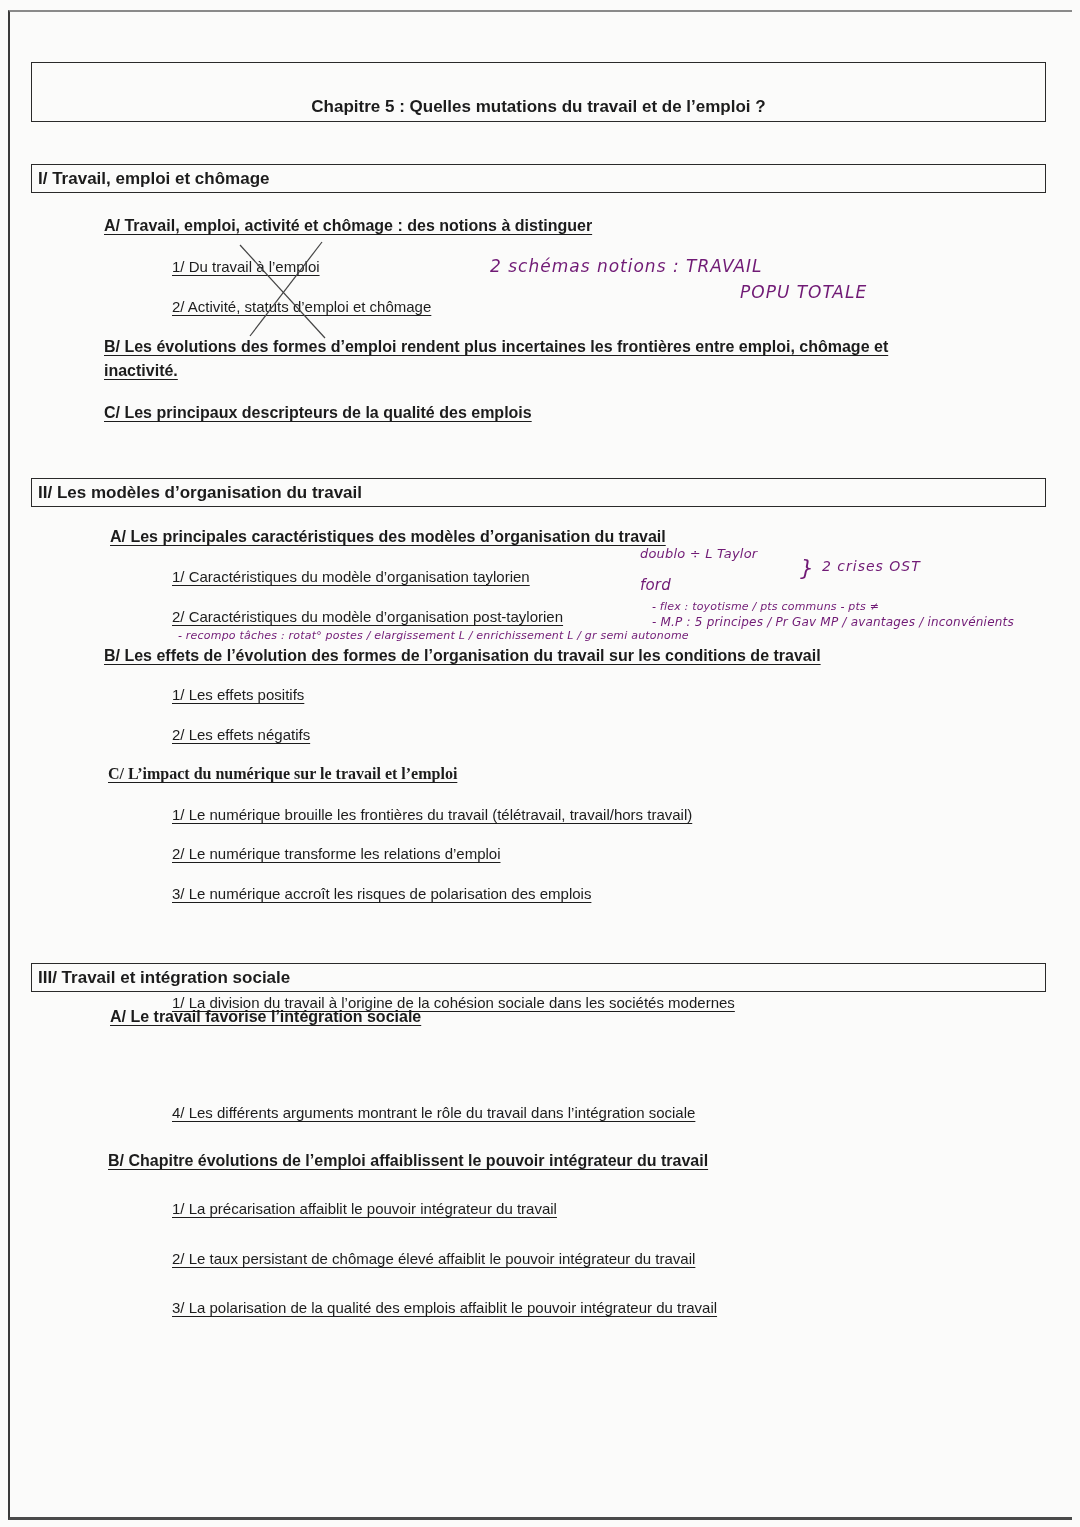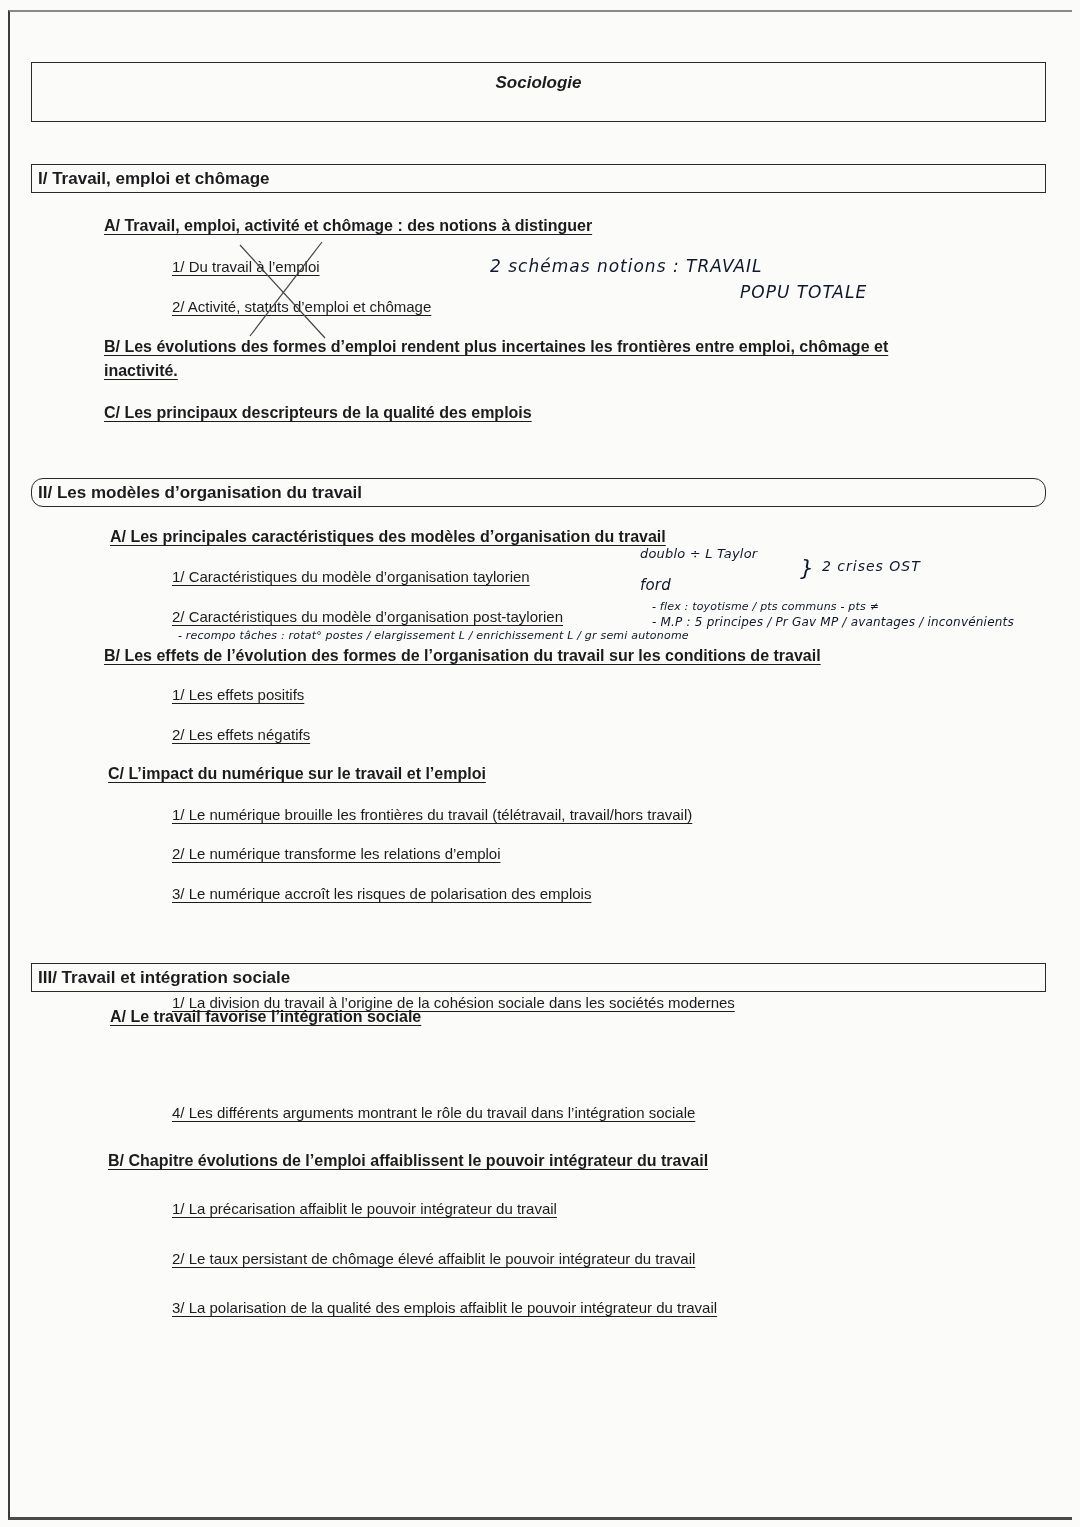--- a/index.html
+++ b/index.html
@@ -35,32 +35,32 @@
       position: absolute; left: 6px; top: 4px; font-size: 17px; font-weight: bold;
     }
     .sub {
       font-size: 16px; font-weight: bold; text-decoration: underline;
       text-underline-offset: 3px;
     }
     .item {
       font-size: 15px; text-decoration: underline; text-underline-offset: 3px;
     }
     .hand {
-      font-family: "DejaVu Sans", sans-serif; color: #0f172a;
+      font-family: "DejaVu Sans", sans-serif; color: #701a75;
       font-size: 15px; letter-spacing: 1px; font-style: italic;
     }
     .hand-small { font-size: 11px; letter-spacing: 0.2px; }
   </style>
 </head>
 <body>
 
 <div class="page-border"></div>
 
 <div class="title-box">
-  <div class="title-line1">Sociologie</div>
+  <div class="title-line2">Chapitre 5 : Quelles mutations du travail et de l’emploi ?</div>
 </div>
 
 <div class="section-box" style="top:164px;">
   <span>I/ Travail, emploi et chômage</span>
 </div>
 
 <div class="abs sub" style="left:104px; top:217px;">A/ Travail, emploi, activité et chômage : des notions à distinguer</div>
 <div class="abs item" style="left:172px; top:258px;">1/ Du travail à l’emploi</div>
 <div class="abs item" style="left:172px; top:298px;">2/ Activité, statuts d’emploi et chômage</div>
 
@@ -69,42 +69,42 @@
   <line x1="92" y1="2" x2="20" y2="96" stroke="#444" stroke-width="1.2"></line>
 </svg>
 
 <div class="abs hand" style="left:490px; top:256px; font-size:17px;">2 schémas notions : TRAVAIL</div>
 <div class="abs hand" style="left:740px; top:282px; font-size:17px;">POPU TOTALE</div>
 
 <div class="abs sub" style="left:104px; top:338px;">B/ Les évolutions des formes d’emploi rendent plus incertaines les frontières entre emploi, chômage et</div>
 <div class="abs sub" style="left:104px; top:362px;">inactivité.</div>
 <div class="abs sub" style="left:104px; top:404px;">C/ Les principaux descripteurs de la qualité des emplois</div>
 
-<div class="section-box" style="top:478px;border-radius:12px;">
+<div class="section-box" style="top:478px;">
   <span>II/ Les modèles d’organisation du travail</span>
 </div>
 
 <div class="abs sub" style="left:110px; top:528px;">A/ Les principales caractéristiques des modèles d’organisation du travail</div>
 <div class="abs item" style="left:172px; top:568px;">1/ Caractéristiques du modèle d’organisation taylorien</div>
 
 <div class="abs hand hand-small" style="left:640px; top:546px; font-size:13px;">doublo ÷ L Taylor</div>
 <div class="abs hand hand-small" style="left:640px; top:576px; font-size:15px;">ford</div>
 <div class="abs hand" style="left:800px; top:555px; font-size:22px;">}</div>
 <div class="abs hand" style="left:822px; top:558px; font-size:14px;">2 crises OST</div>
 
 <div class="abs item" style="left:172px; top:608px;">2/ Caractéristiques du modèle d’organisation post-taylorien</div>
 <div class="abs hand hand-small" style="left:652px; top:600px;">- flex : toyotisme / pts communs - pts ≠</div>
 <div class="abs hand hand-small" style="left:652px; top:615px; font-size:12px;">- M.P : 5 principes / Pr Gav MP / avantages / inconvénients</div>
 <div class="abs hand hand-small" style="left:178px; top:629px;">- recompo tâches : rotat° postes / elargissement L / enrichissement L / gr semi autonome</div>
 
 <div class="abs sub" style="left:104px; top:647px;">B/ Les effets de l’évolution des formes de l’organisation du travail sur les conditions de travail</div>
 <div class="abs item" style="left:172px; top:686px;">1/ Les effets positifs</div>
 <div class="abs item" style="left:172px; top:726px;">2/ Les effets négatifs</div>
 
-<div class="abs sub" style="left:108px; top:765px;">C/ L’impact du numérique sur le travail et l’emploi</div>
+<div class="abs sub" style="left:108px; top:765px;font-family:Liberation Serif, serif;">C/ L’impact du numérique sur le travail et l’emploi</div>
 <div class="abs item" style="left:172px; top:806px;text-align:center;">1/ Le numérique brouille les frontières du travail (télétravail, travail/hors travail)</div>
 <div class="abs item" style="left:172px; top:845px;">2/ Le numérique transforme les relations d’emploi</div>
 <div class="abs item" style="left:172px; top:885px;">3/ Le numérique accroît les risques de polarisation des emplois</div>
 
 <div class="section-box" style="top:963px;">
   <span>III/ Travail et intégration sociale</span>
 </div>
 
 <div class="abs sub" style="left:110px; top:1008px;">A/ Le travail favorise l’intégration sociale</div>
 <div class="abs item" style="left:172px; top:994px;">1/ La division du travail à l’origine de la cohésion sociale dans les sociétés modernes</div>

